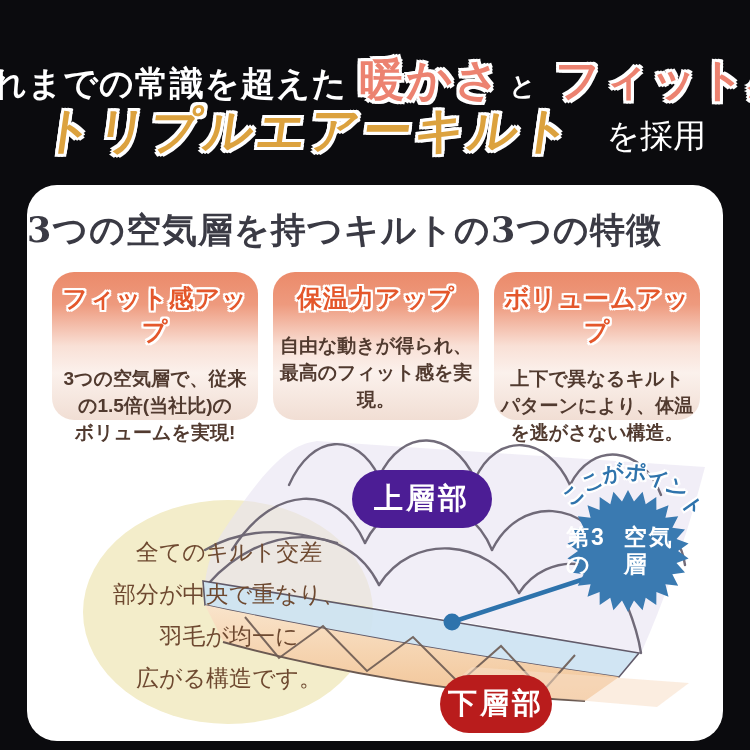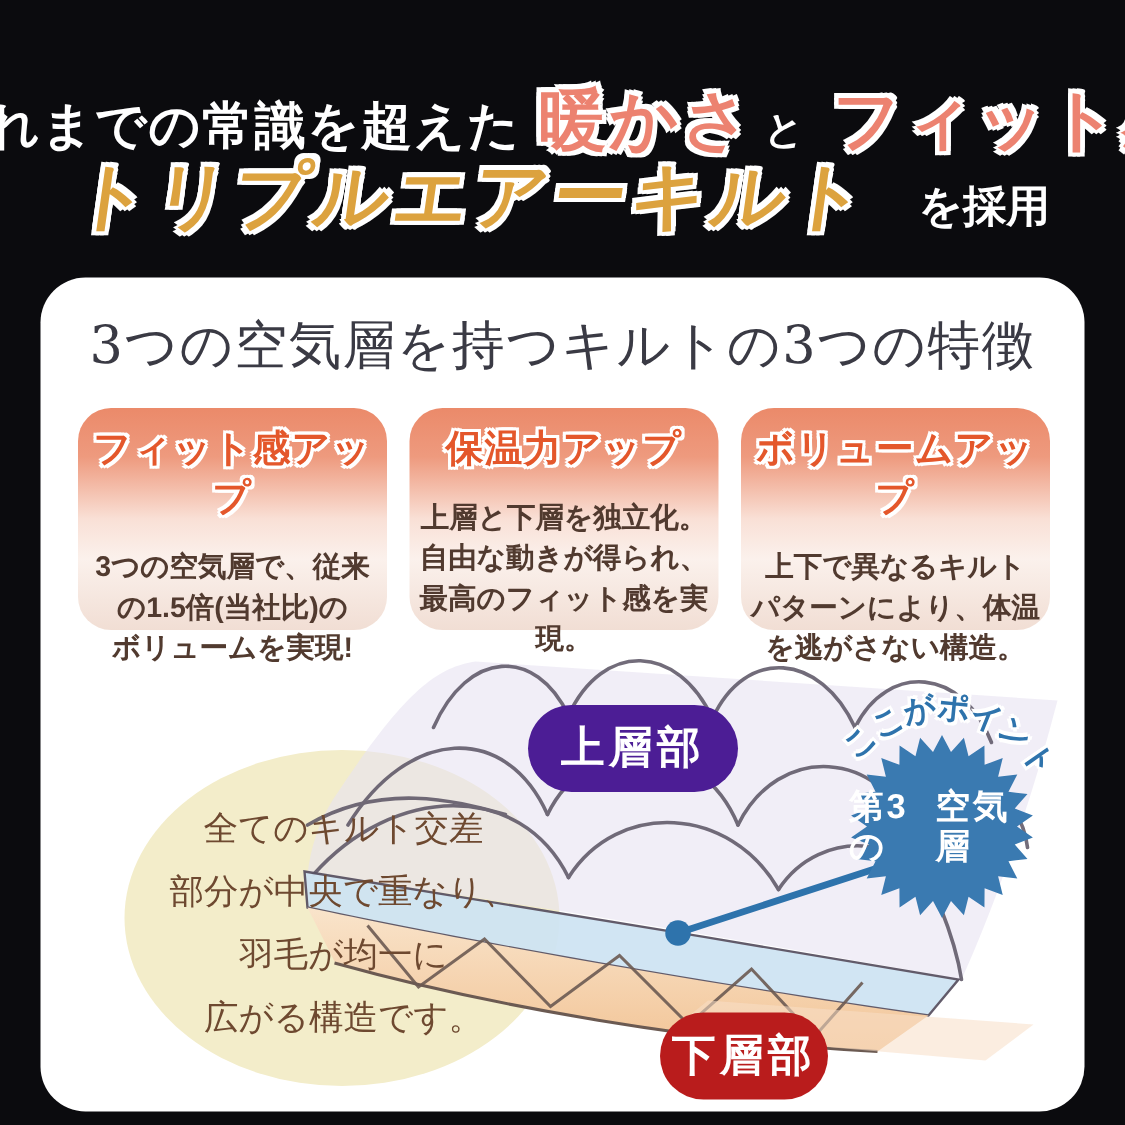--- a/index.html
+++ b/index.html
@@ -11,25 +11,25 @@
   .serif{font-family:"DejaVu Serif","Liberation Serif",serif;}
   
   .hl1{position:absolute;top:50px;left:0;width:750px;display:flex;justify-content:center;align-items:baseline;white-space:nowrap;}
   .hl1 .prefix{font-size:34px;font-weight:600;color:#fff;letter-spacing:1px;}
   .hl-coral{font-size:45px;font-weight:800;color:#ec8270;letter-spacing:2px;
     text-shadow:-3px -3px 0 #fff,3px -3px 0 #fff,-3px 3px 0 #fff,3px 3px 0 #fff,-3px 0 0 #fff,3px 0 0 #fff,0 -3px 0 #fff,0 3px 0 #fff;padding-left:12px;}
   .hl1 .connector{font-size:26px;color:#fff;margin:0 7px;font-weight:600;}
   .hl2{position:absolute;top:98px;left:0;width:750px;display:flex;justify-content:center;align-items:baseline;white-space:nowrap;}
   .hl-gold{display:inline-block;font-size:49px;font-weight:800;color:#dca23e;letter-spacing:3px;transform:skewX(-8deg);
     text-shadow:-3px -3px 0 #fff,3px -3px 0 #fff,-3px 3px 0 #fff,3px 3px 0 #fff,-3px 0 0 #fff,3px 0 0 #fff,0 -3px 0 #fff,0 3px 0 #fff;}
-  .hl2 .suffix{font-size:29px;font-weight:700;color:#fff;margin-left:32px;}
+  .hl2 .suffix{font-size:33px;font-weight:400;color:#fff;margin-left:32px;}
   
   .card{position:absolute;left:27px;right:27px;top:185px;bottom:9px;background:#fff;border-radius:30px;}
-  .card-title{position:absolute;top:22px;left:0;width:100%;text-align:center;
-    font-size:35px;font-weight:400;color:#3a3a44;letter-spacing:1px;white-space:nowrap;}
+  .card-title{position:absolute;top:22px;left:0;width:100%;
+    font-size:35px;font-weight:700;color:#3a3a44;letter-spacing:1px;white-space:nowrap;}
   
   .features{position:absolute;top:87px;left:25px;right:23px;height:148px;display:flex;gap:15px;}
   .feature{flex:1;border-radius:22px;text-align:center;
     background:linear-gradient(180deg,#eb8a6a 0%,#ee9a7e 22%,#f9e0d6 50%,#fbf1ec 68%,#f1ded4 100%);}
   .feature-title{margin-top:10px;font-size:25px;font-weight:800;color:#e4572b;letter-spacing:1px;
     text-shadow:-2px -2px 0 #fff,2px -2px 0 #fff,-2px 2px 0 #fff,2px 2px 0 #fff,-2px 0 0 #fff,2px 0 0 #fff,0 -2px 0 #fff,0 2px 0 #fff;}
   .feature-body{margin-top:17px;font-size:19px;font-weight:700;color:#513a2f;line-height:27px;}
   
   .illus-svg{position:absolute;left:0;top:230px;}
   .badge{position:absolute;display:flex;align-items:center;justify-content:center;
@@ -70,21 +70,20 @@
         <div class="feature-title">フィット感アップ</div>
         <div class="feature-body">
           <div>3つの空気層で、従来</div>
           <div>の1.5倍(当社比)の</div>
           <div>ボリュームを実現!</div>
         </div>
       </div>
       <div class="feature">
         <div class="feature-title">保温力アップ</div>
         <div class="feature-body">
-          <div>上層と下層を独立化。</div>
           <div>自由な動きが得られ、</div>
           <div>最高のフィット感を実現。</div>
         </div>
       </div>
       <div class="feature">
         <div class="feature-title">ボリュームアップ</div>
         <div class="feature-body">
           <div>上下で異なるキルト</div>
           <div>パターンにより、体温</div>
           <div>を逃がさない構造。</div>

